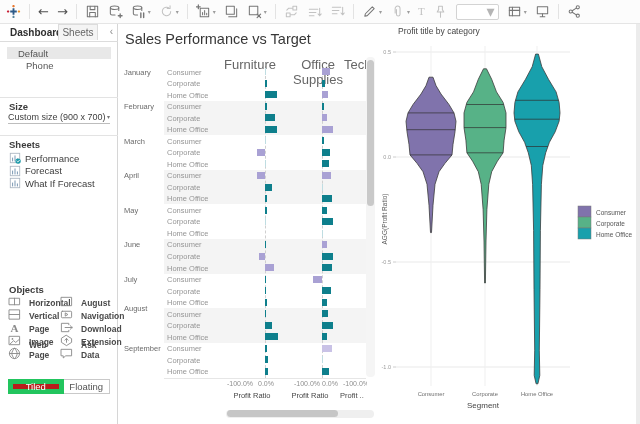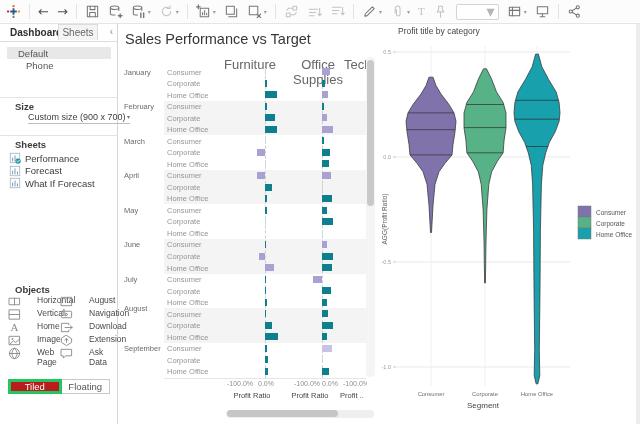--- a/index.html
+++ b/index.html
@@ -23,30 +23,30 @@
   .sbtab-active{position:absolute;left:0;top:0;width:58px;height:17px;background:#fff;border-bottom:1px solid #fff;
                 font-size:10px;font-weight:bold;color:#2e2e2e;display:flex;align-items:center;padding-left:10px;box-sizing:border-box;}
   .sbtab{position:absolute;left:58px;top:0;width:40px;height:16px;background:#f4f4f4;border:1px solid #dcdcdc;border-bottom:none;
          font-size:10px;color:#666;display:flex;align-items:center;justify-content:center;box-sizing:border-box;}
   .sbcollapse{position:absolute;right:5px;top:2px;font-size:10px;color:#8a8a8a;}
   .devrow{position:absolute;left:7px;width:104px;height:12px;font-size:9.5px;color:#555;
           display:flex;align-items:center;padding-left:11px;box-sizing:border-box;}
   .devbtn{position:absolute;left:22px;top:49px;width:76px;height:15px;border:1px solid #c3c3c3;border-radius:2px;background:#fff;
           font-size:9px;color:#454545;display:flex;align-items:center;justify-content:center;}
   .sbdiv{position:absolute;left:0;width:118px;height:1px;background:#e3e3e3;}
-  .sblabel{position:absolute;left:15px;font-size:9.5px;font-weight:bold;color:#3c3c3c;}
+  .sblabel{position:absolute;left:9px;font-size:9.5px;font-weight:bold;color:#3c3c3c;}
   .sizedrop{position:absolute;left:8px;top:86px;width:102px;height:13px;border-bottom:1px solid #bdbdbd;
-            font-size:9px;color:#3f3f3f;display:flex;align-items:center;justify-content:space-between;margin-left:20px;}
+            font-size:9px;color:#3f3f3f;display:flex;align-items:center;justify-content:space-between;}
   .sizedrop .caret{font-size:6px;color:#777;}
   .sheetrow{position:absolute;left:9px;width:105px;height:12px;display:flex;align-items:center;gap:4px;
             font-size:9.5px;color:#3d3d3d;}
-  .objitem{display:flex;align-items:flex-start;gap:16px;font-size:8.5px;color:#4a4a4a;height:13px;}
+  .objitem{display:flex;align-items:flex-end;gap:8px;font-size:8.5px;color:#4a4a4a;height:13px;font-weight:bold;}
   .objgrid{position:absolute;left:8px;top:271px;width:106px;display:grid;grid-template-columns:52px 54px;grid-auto-rows:13px;}
   .segctl{position:absolute;left:8px;top:355px;width:102px;height:15px;display:flex;font-size:9.5px;}
-  .seg-on{flex:1;background:#b91c1c;color:#fff;display:flex;align-items:center;justify-content:center;border:3px solid #22c55e;}
+  .seg-on{flex:1;background:#b91c1c;color:#fff;display:flex;align-items:center;justify-content:center;border:5px solid #22c55e;}
   .seg-off{flex:1;background:#fff;color:#555;display:flex;align-items:center;justify-content:center;border:1px solid #c9c9c9;border-left:none;}
   .cbrow{position:absolute;left:10px;top:377px;display:flex;align-items:center;gap:5px;font-size:9px;color:#3a3a3a;}
   .cbbox{width:9px;height:9px;border:1px solid #ababab;background:#fff;}
   
   .bctitle{left:125px;top:31px;font-size:14.5px;color:#373737;}
   .colhead{font-size:13px;color:#666;top:57px;text-align:center;}
   .mlabel{font-size:7.5px;color:#6b6b6b;width:40px;}
   .slabel{font-size:7.5px;color:#959595;width:55px;}
   .band{background:#f4f4f4;}
   .zline{border-left:1px dashed #cfcfcf;width:0;}
@@ -328,21 +328,21 @@
               <rect x="1.5" y="3.5" width="11" height="7" rx="1"></rect>
               <path d="M6 5.5 8.5 7 6 8.5z"></path>
             </svg>
           </span>
           <span>Navigation</span>
         </div>
         <div class="objitem">
           <span style="display:flex">
             <span style="font-family:'Liberation Serif',serif;font-size:11px;color:#8a8a8a;width:13px;text-align:center;">A</span>
           </span>
-          <span>Home</span>
+          <span>Page</span>
         </div>
         <div class="objitem">
           <span style="display:flex">
             <svg width="13" height="13" viewBox="0 0 14 14" fill="none" stroke="#8a8a8a" stroke-width="1" stroke-linecap="round" stroke-linejoin="round">
               <path d="M9.5 4V2.5h-8v9h8V10"></path>
               <path d="M5.5 7H13m0 0-2-2m2 2-2 2"></path>
             </svg>
           </span>
           <span>Download</span>
         </div>

